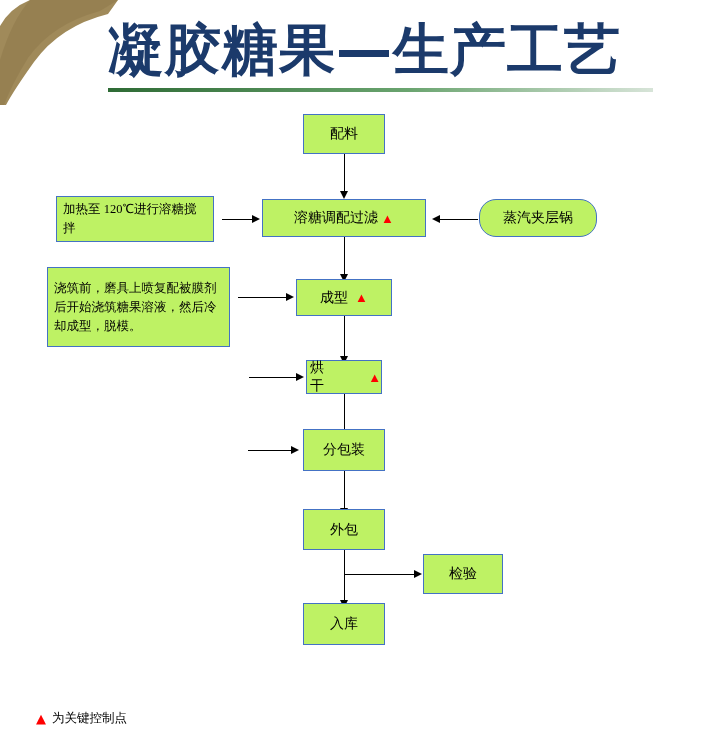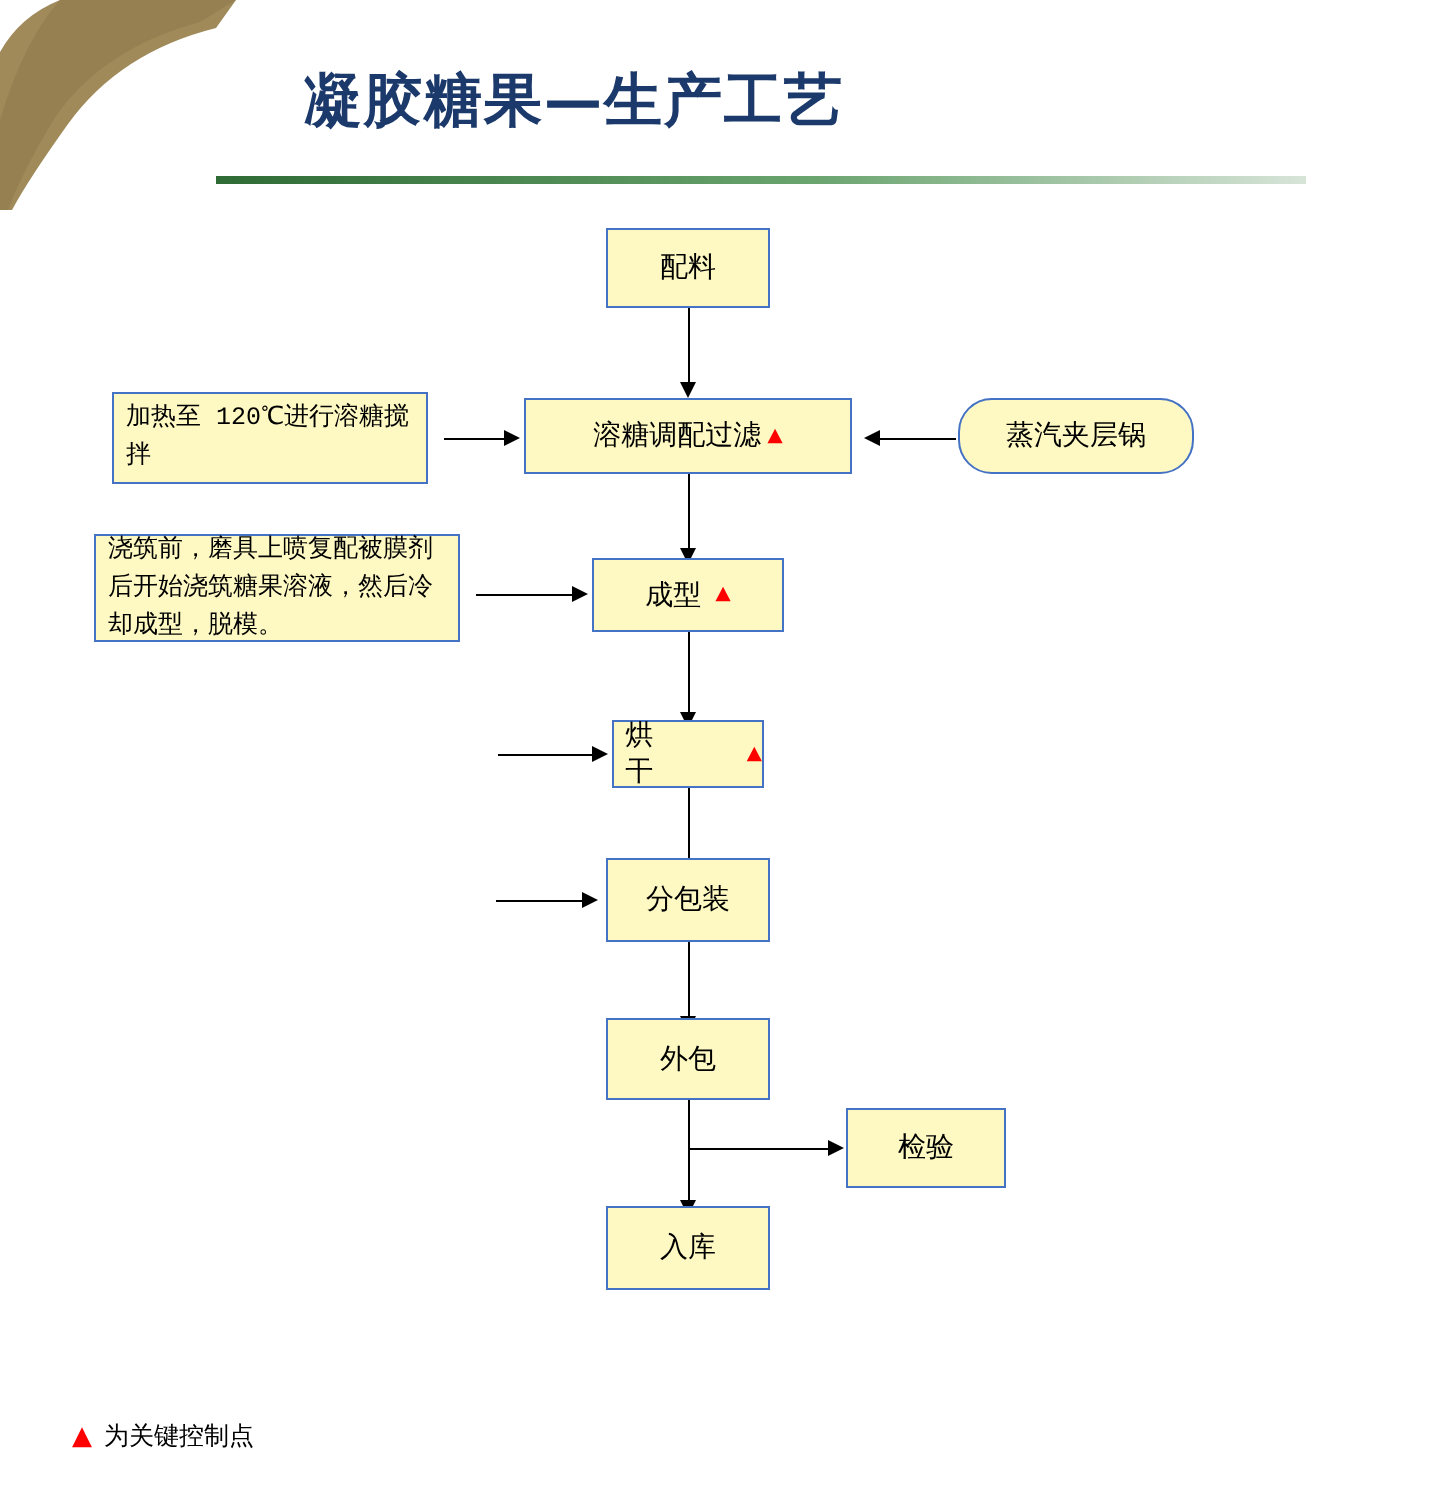--- a/index.html
+++ b/index.html
@@ -32,51 +32,50 @@
     position: absolute;
     left: 0px;
     top: 0px;
     width: 118px;
     height: 105px;
   }
   .title {
     position: absolute;
     left: 108px;
     top: 24px;
-    font-size: 29px;
+    font-size: 56px;
     line-height: 52px;
     font-weight: bold;
     color: #1b3a6b;
     letter-spacing: 1px;
     white-space: nowrap;
     font-family: "DejaVu Sans", sans-serif;
-    margin-left: 44px;
   }
   .title-rule {
     position: absolute;
     left: 108px;
     top: 88px;
     width: 545px;
     height: 4px;
     background: linear-gradient(to right, #2e6b35 0%, #6aa46f 55%, #d7e4d8 100%);
   }
 
   
   .node {
     position: absolute;
     box-sizing: border-box;
     border: 1px solid #4472c4;
-    background: #fef9c3;
+    background: #bef264;
     color: #000000;
     font-size: 14px;
     display: flex;
     align-items: center;
     justify-content: center;
     text-align: center;
-    font-family: Liberation Mono, monospace;
+    font-family: Liberation Serif, serif;
   }
   .node.text-left {
     justify-content: flex-start;
     text-align: left;
     padding: 16px 6px;
     line-height: 19px;
     font-size: 12.5px;
   }
   .node .tri {
     color: #ff0000;
@@ -162,21 +161,21 @@
 
   <div class="node" style="left:479px; top:199px; width:118px; height:38px;border-radius:17px;">
     <span>蒸汽夹层锅</span>
   </div>
   <div class="connector conn-h" style="left:440px; top:219px; width:38px;"></div>
   <div class="arrowhead arrow-left" style="left:432px; top:215px;"></div>
 
   <div class="connector conn-v" style="left:344px; top:237px; height:39px;"></div>
   <div class="arrowhead arrow-down" style="left:340px; top:274px;"></div>
 
-  <div class="node text-left" style="left:47px; top:267px; width:183px; height:54px;">
+  <div class="node text-left" style="left:47px; top:267px; width:183px; height:80px;">
     <span>浇筑前，磨具上喷复配被膜剂后开始浇筑糖果溶液，然后冷却成型，脱模。</span>
   </div>
   <div class="connector conn-h" style="left:238px; top:297px; width:50px;"></div>
   <div class="arrowhead arrow-right" style="left:286px; top:293px;"></div>
 
   <div class="node" style="left:296px; top:279px; width:96px; height:37px;">
     <span>成型</span>
     <span class="tri" style="margin-left:7px;">▲</span>
   </div>
 

